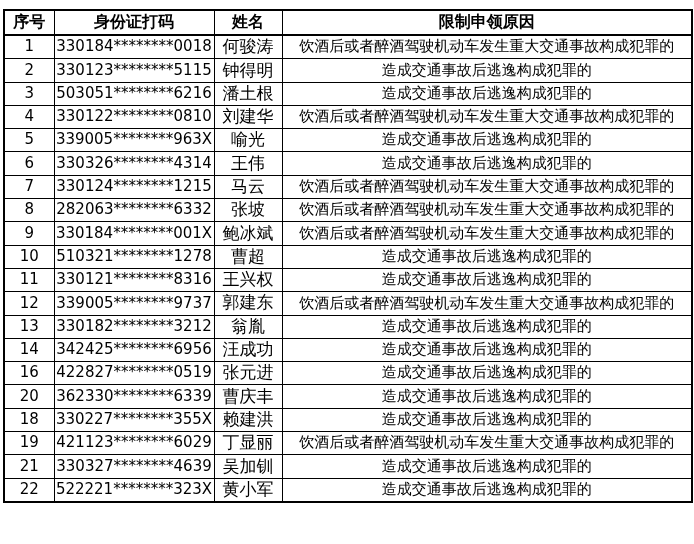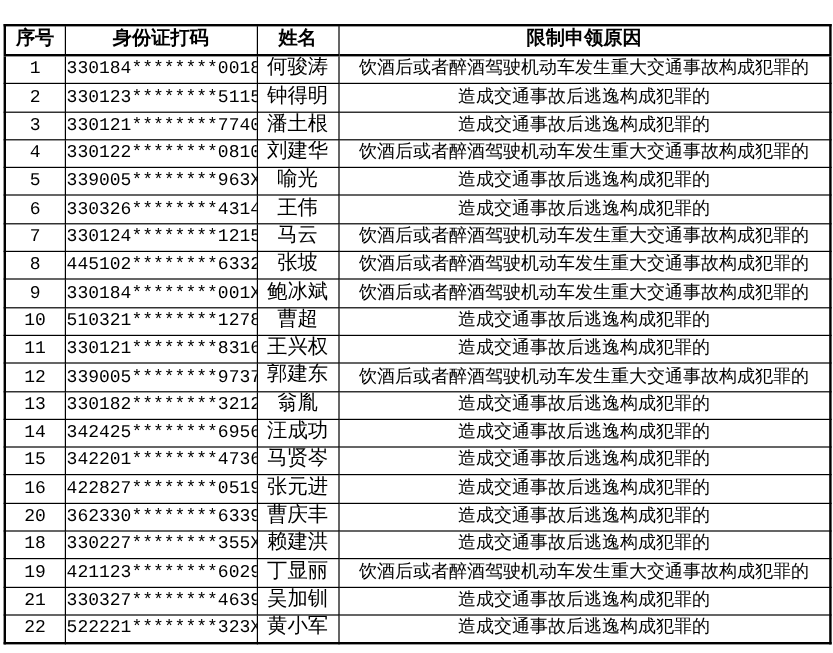--- a/index.html
+++ b/index.html
@@ -6,23 +6,22 @@
     margin: 0;
     padding: 0;
     background: #ffffff;
     font-family: "DejaVu Sans", sans-serif;
     color: #000000;
   }
   .page {
     width: 628px;
     height: 544px;
     box-sizing: border-box;
-    padding: 20px 3px;
+    padding: 9px 3px;
     background: #ffffff;
-    font-family: Liberation Mono, monospace;
   }
   table.restriction-table {
     border-collapse: collapse;
     table-layout: fixed;
     width: 688px;
     border: 2px solid #000000;
   }
   col.c-no     { width: 50px; }
   col.c-id     { width: 160px; }
   col.c-name   { width: 68px; }
@@ -79,21 +78,21 @@
           <td class="reason-cell">饮酒后或者醉酒驾驶机动车发生重大交通事故构成犯罪的</td>
         </tr>
         <tr>
           <td class="serial-cell">2</td>
           <td class="id-cell">330123********5115</td>
           <td class="name-cell">钟得明</td>
           <td class="reason-cell">造成交通事故后逃逸构成犯罪的</td>
         </tr>
         <tr>
           <td class="serial-cell">3</td>
-          <td class="id-cell">330121********7740</td>
+          <td class="id-cell">503051********6216</td>
           <td class="name-cell">潘土根</td>
           <td class="reason-cell">造成交通事故后逃逸构成犯罪的</td>
         </tr>
         <tr>
           <td class="serial-cell">4</td>
           <td class="id-cell">330122********0810</td>
           <td class="name-cell">刘建华</td>
           <td class="reason-cell">饮酒后或者醉酒驾驶机动车发生重大交通事故构成犯罪的</td>
         </tr>
         <tr>
@@ -109,21 +108,21 @@
           <td class="reason-cell">造成交通事故后逃逸构成犯罪的</td>
         </tr>
         <tr>
           <td class="serial-cell">7</td>
           <td class="id-cell">330124********1215</td>
           <td class="name-cell">马云</td>
           <td class="reason-cell">饮酒后或者醉酒驾驶机动车发生重大交通事故构成犯罪的</td>
         </tr>
         <tr>
           <td class="serial-cell">8</td>
-          <td class="id-cell">445102********6332</td>
+          <td class="id-cell">282063********6332</td>
           <td class="name-cell">张坡</td>
           <td class="reason-cell">饮酒后或者醉酒驾驶机动车发生重大交通事故构成犯罪的</td>
         </tr>
         <tr>
           <td class="serial-cell">9</td>
           <td class="id-cell">330184********001X</td>
           <td class="name-cell">鲍冰斌</td>
           <td class="reason-cell">饮酒后或者醉酒驾驶机动车发生重大交通事故构成犯罪的</td>
         </tr>
         <tr>
@@ -147,26 +146,20 @@
         <tr>
           <td class="serial-cell">13</td>
           <td class="id-cell">330182********3212</td>
           <td class="name-cell">翁胤</td>
           <td class="reason-cell">造成交通事故后逃逸构成犯罪的</td>
         </tr>
         <tr>
           <td class="serial-cell">14</td>
           <td class="id-cell">342425********6956</td>
           <td class="name-cell">汪成功</td>
-          <td class="reason-cell">造成交通事故后逃逸构成犯罪的</td>
-        </tr>
-        <tr>
-          <td class="serial-cell">15</td>
-          <td class="id-cell">342201********4736</td>
-          <td class="name-cell">马贤岑</td>
           <td class="reason-cell">造成交通事故后逃逸构成犯罪的</td>
         </tr>
         <tr>
           <td class="serial-cell">16</td>
           <td class="id-cell">422827********0519</td>
           <td class="name-cell">张元进</td>
           <td class="reason-cell">造成交通事故后逃逸构成犯罪的</td>
         </tr>
         <tr>
           <td class="serial-cell">20</td>

